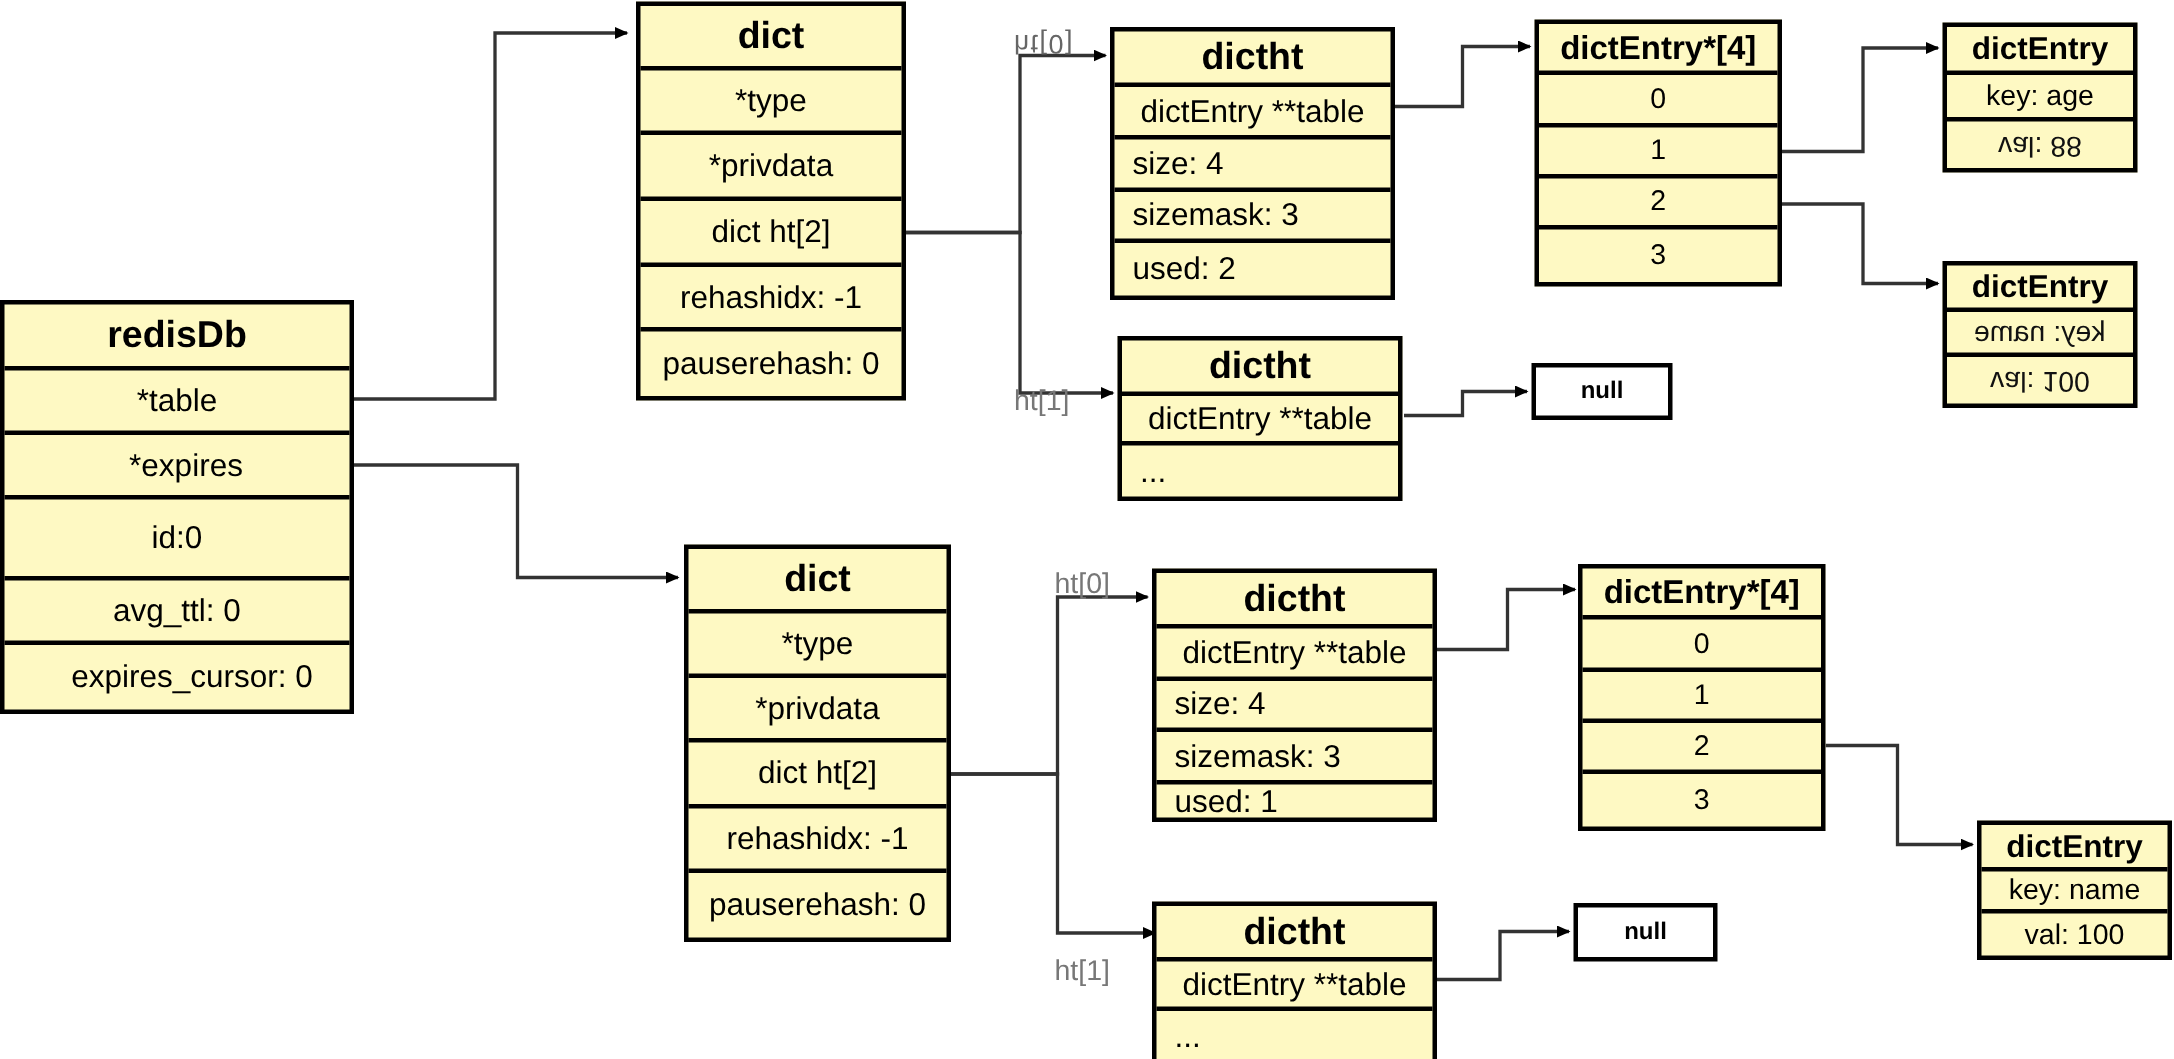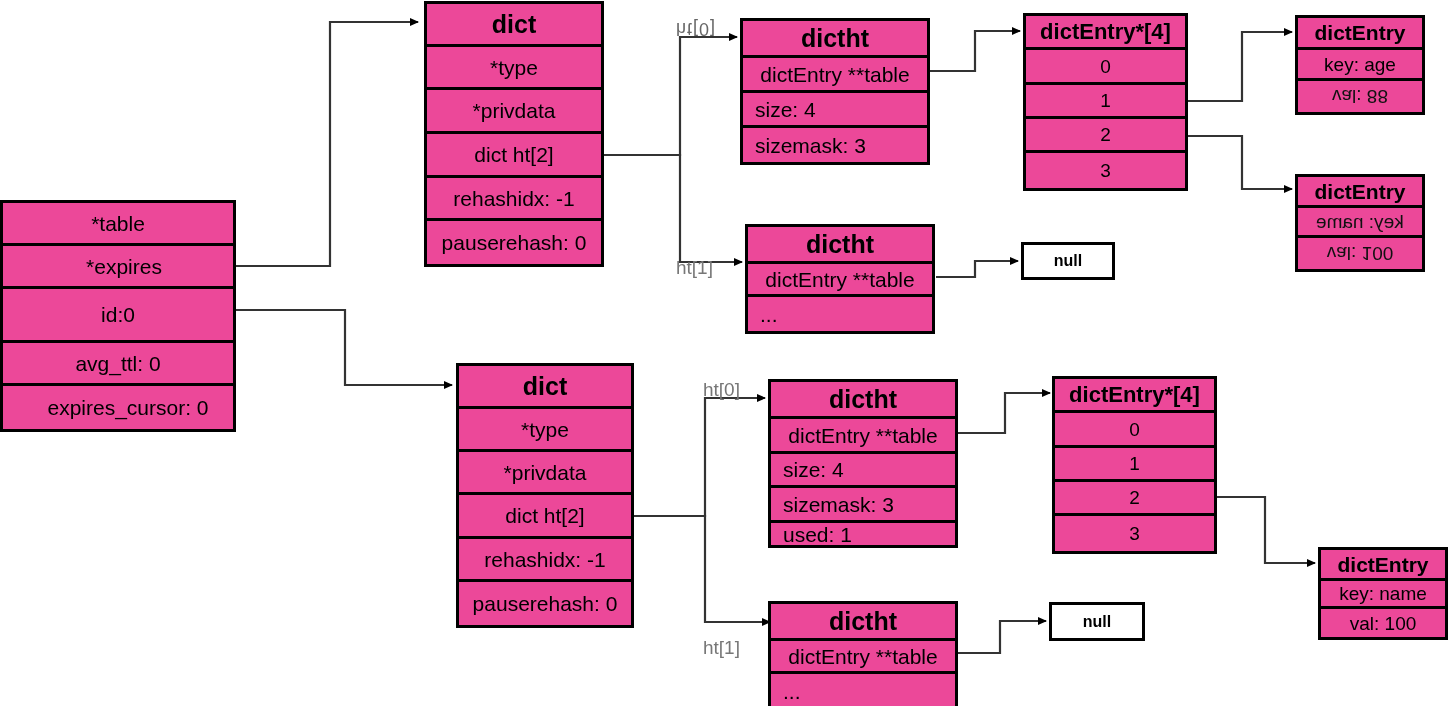--- a/index.html
+++ b/index.html
@@ -1,21 +1,21 @@
 <!DOCTYPE html>
 <html><head>
 <meta charset="utf-8">
 <style>
   html,body{margin:0;padding:0;background:#ffffff;}
   body{width:1449px;height:706px;position:relative;overflow:hidden;
        font-family:"Liberation Sans","DejaVu Sans",sans-serif;color:#000;}
   #canvas{position:absolute;inset:0;width:1449px;height:706px;}
   svg.wires{position:absolute;left:0;top:0;width:1449px;height:706px;pointer-events:none;}
 
-  .box{position:absolute;border:3px solid #000;background:#ec4899;box-sizing:border-box;}
+  .box{position:absolute;border:3px solid #000;background:#fef9c3;box-sizing:border-box;}
   .row{border-bottom:3px solid #000;box-sizing:border-box;display:flex;align-items:center;
        justify-content:center;font-size:21px;line-height:1;white-space:nowrap;}
   .row:last-child{border-bottom:none;}
   .row.hdr{font-weight:bold;font-size:25px;}
   .row.left{justify-content:flex-start;padding-left:12px;}
   .row.small{font-size:19px;}
   .nullbox{position:absolute;border:3px solid #000;background:#fff;box-sizing:border-box;
            display:flex;align-items:center;justify-content:center;font-weight:bold;font-size:16px;}
   .wlabel{position:absolute;font-size:19px;color:#777;white-space:nowrap;}
   .wlabel.garbled{transform:scaleX(-1) rotate(180deg);color:#666;font-size:18px;letter-spacing:1px;}
@@ -44,20 +44,21 @@
       <path d="M1188,136 L1242,136 L1242,189 L1292,189"></path>
       <path d="M633,516 L705,516 L705,398 L765,398"></path>
       <path d="M633,516 L705,516 L705,622 L770,622"></path>
       <path d="M958,433 L1005,433 L1005,393 L1050,393"></path>
       <path d="M958,653 L1000,653 L1000,621 L1046,621"></path>
       <path d="M1217,497 L1265,497 L1265,563 L1315,563"></path>
     </g>
   </svg>
 
   <div class="box" style="left:0px;top:200px;width:236px;">
+    <div class="row hdr" style="height:44px;">redisDb</div>
     <div class="row" style="height:43px;">*table</div>
     <div class="row" style="height:43px;padding-left:12px;">*expires</div>
     <div class="row" style="height:54px;">id:0</div>
     <div class="row" style="height:43px;">avg_ttl: 0</div>
     <div class="row" style="height:43px;margin-left:20px;">expires_cursor: 0</div>
   </div>
 
   <div class="box" style="left:424px;top:1px;width:180px;">
     <div class="row hdr" style="height:43px;">dict</div>
     <div class="row" style="height:43px;">*type</div>
@@ -65,20 +66,21 @@
     <div class="row" style="height:44px;">dict ht[2]</div>
     <div class="row" style="height:43px;">rehashidx: -1</div>
     <div class="row" style="height:43px;">pauserehash: 0</div>
   </div>
 
   <div class="box" style="left:740px;top:18px;width:190px;">
     <div class="row hdr" style="height:37px;">dictht</div>
     <div class="row" style="height:35px;">dictEntry **table</div>
     <div class="row left" style="height:35px;">size: 4</div>
     <div class="row left" style="height:34px;">sizemask: 3</div>
+    <div class="row left" style="height:35px;">used: 2</div>
   </div>
   <div class="wlabel garbled" style="left:676px;top:18px;">ht[0]</div>
 
   <div class="box" style="left:745px;top:224px;width:190px;">
     <div class="row hdr" style="height:37px;">dictht</div>
     <div class="row" style="height:33px;">dictEntry **table</div>
     <div class="row left" style="height:34px;">...</div>
   </div>
   <div class="wlabel" style="left:676px;top:257px;">ht[1]</div>
 

